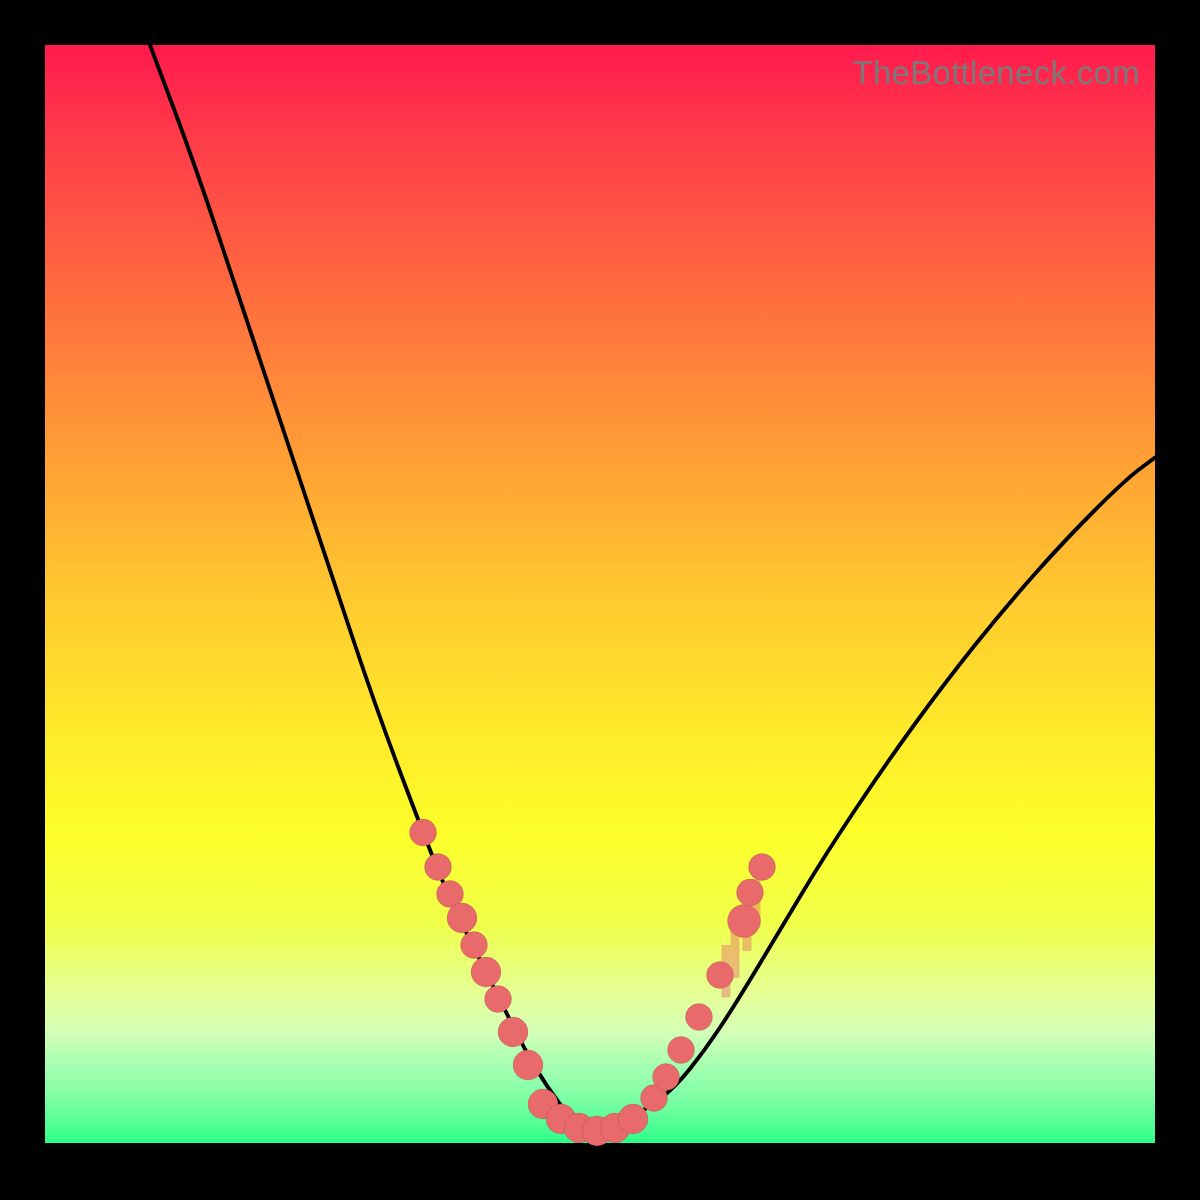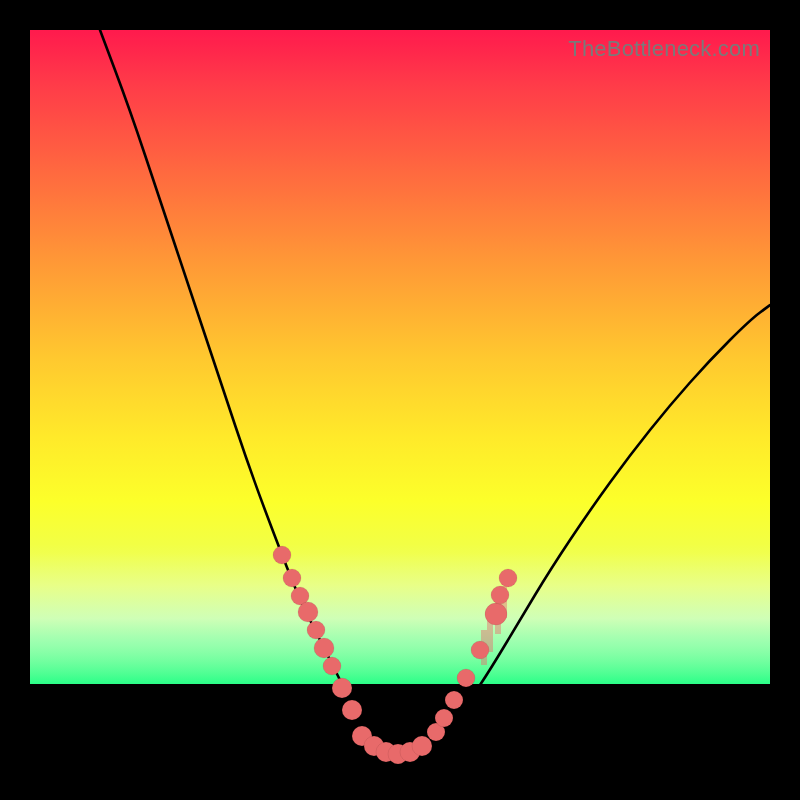--- a/index.html
+++ b/index.html
@@ -9,21 +9,21 @@
     height: 800px;
     background: #000;
     overflow: hidden;
     font-family: Arial, Helvetica, sans-serif;
   }
   .frame {
     position: absolute;
     left: 30px;
     top: 30px;
     width: 740px;
-    height: 654px;
+    height: 732px;
     background: linear-gradient(
       to bottom,
       #ff1a4d 0%,
       #ff3a49 8%,
       #ff6a3f 22%,
       #ff9a36 36%,
       #ffc82f 50%,
       #ffe92a 62%,
       #fcff2a 72%,
       #f0ff4a 80%,

